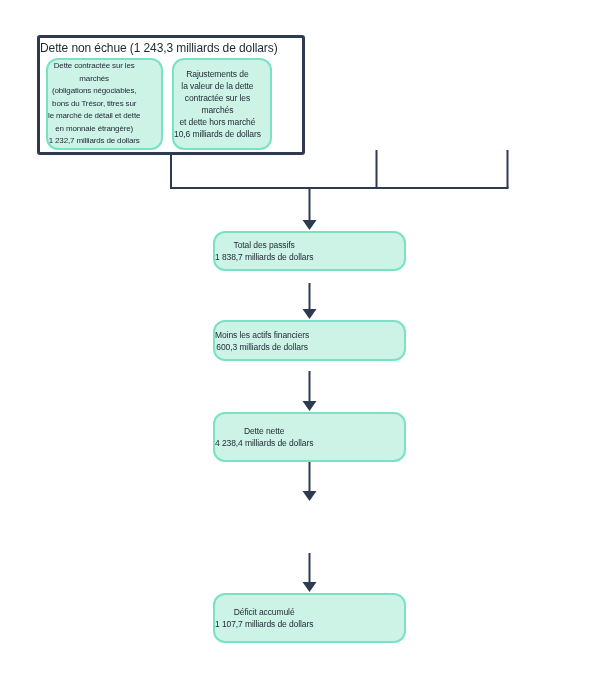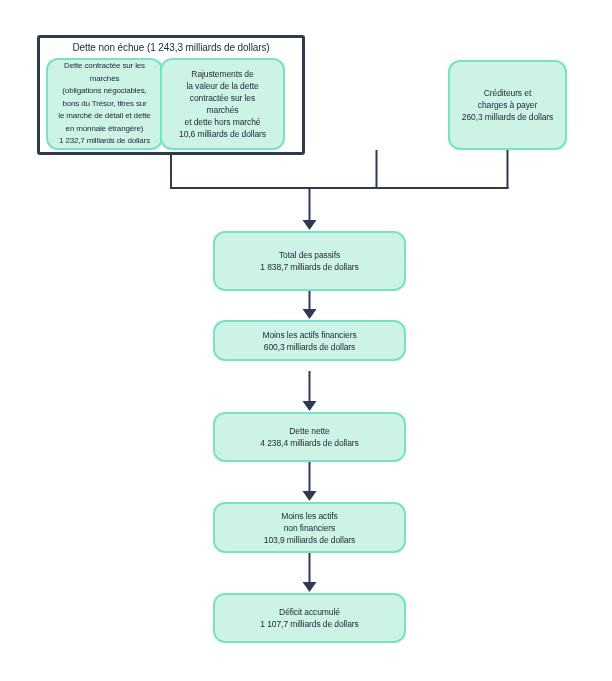--- a/index.html
+++ b/index.html
@@ -14,47 +14,47 @@
     position:relative;width:612px;height:681px;
     background:var(--background);
     font-family:"Liberation Sans",sans-serif;
     color:var(--text);
   }
   .node{
     position:absolute;box-sizing:border-box;
     background:var(--box-fill);
     border:2px solid var(--box-border);
     border-radius:12px;
-    display:flex;align-items:center;justify-content:center;
+    display:flex;align-items:center;justify-content:flex-start;
     text-align:center;
   }
   .node-label{
     white-space:pre-line;
     font-size:8.5px;line-height:12px;
     letter-spacing:-0.1px;
   }
   .tight .node-label{font-size:8px;line-height:12.5px;letter-spacing:-0.15px;}
   .group{
     position:absolute;box-sizing:border-box;
     left:37px;top:35px;width:268px;height:120px;
     background:#ffffff;
     border:3px solid var(--line);
     border-radius:3px;
   }
   .group-title{
     position:absolute;top:4px;left:0;right:0;
-    text-align:center;font-size:10px;line-height:12px;
+    font-size:12px;line-height:12px;
     letter-spacing:-0.1px;
   }
   .inner1{left:6px;top:20px;width:117px;height:92px;}
-  .inner2{left:120px;top:20px;width:125px;height:92px;}
+  .inner2{left:132px;top:20px;width:100px;height:92px;}
   .box-regimes{left:315px;top:60px;width:123px;height:90px;}
   .box-crediteurs{left:448px;top:60px;width:119px;height:90px;}
   .chain{left:213px;width:193px;}
-  .chain-0{top:231px;height:60px;}
+  .chain-0{top:231px;height:40px;}
   .chain-1{top:320px;height:41px;}
   .chain-2{top:412px;height:50px;}
   .chain-3{top:502px;height:51px;}
   .chain-4{top:593px;height:50px;}
   svg.connectors{position:absolute;left:0;top:0;pointer-events:none;}
   svg.connectors path{stroke:var(--line);stroke-width:2;fill:none;}
   svg.connectors polygon{fill:var(--line);}
 </style>
 </head>
 <body>
@@ -97,41 +97,31 @@
     <div class="node inner2">
       <span class="node-label">Rajustements de
 la valeur de la dette
 contractée sur les
 marchés
 et dette hors marché
 10,6 milliards de dollars</span>
     </div>
   </div>
 
-  <div class="node box-crediteurs">
-    <span class="node-label">Créditeurs et
-charges à payer
-260,3 milliards de dollars</span>
-  </div>
 
   <div class="node chain chain-0">
     <span class="node-label">Total des passifs
 1 838,7 milliards de dollars</span>
   </div>
   <div class="node chain chain-1">
     <span class="node-label">Moins les actifs financiers
 600,3 milliards de dollars</span>
   </div>
   <div class="node chain chain-2">
     <span class="node-label">Dette nette
 4 238,4 milliards de dollars</span>
   </div>
-  <div class="node chain chain-3">
-    <span class="node-label">Moins les actifs
-non financiers
-103,9 milliards de dollars</span>
-  </div>
   <div class="node chain chain-4">
     <span class="node-label">Déficit accumulé
 1 107,7 milliards de dollars</span>
   </div>
 
 </div>
 
 </body></html>

